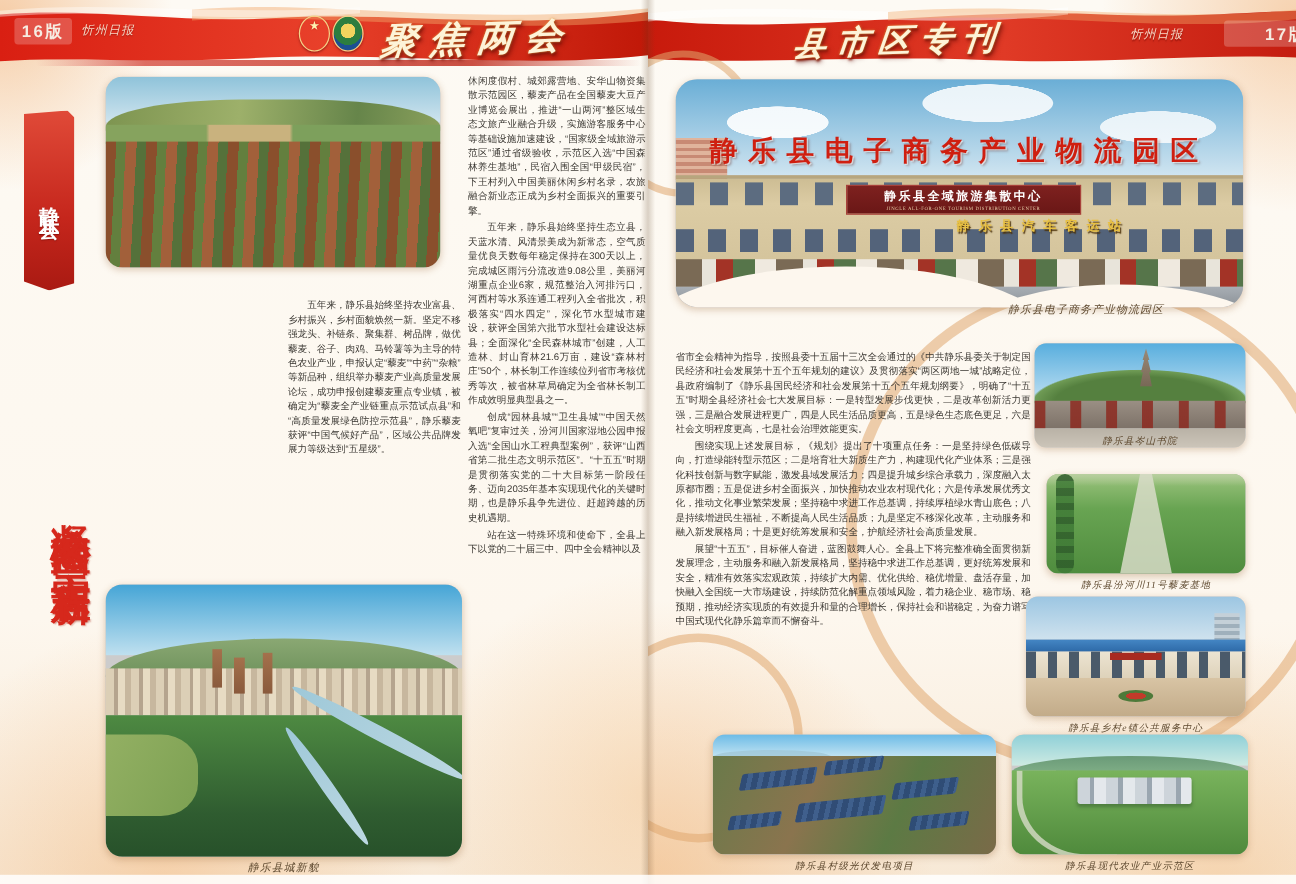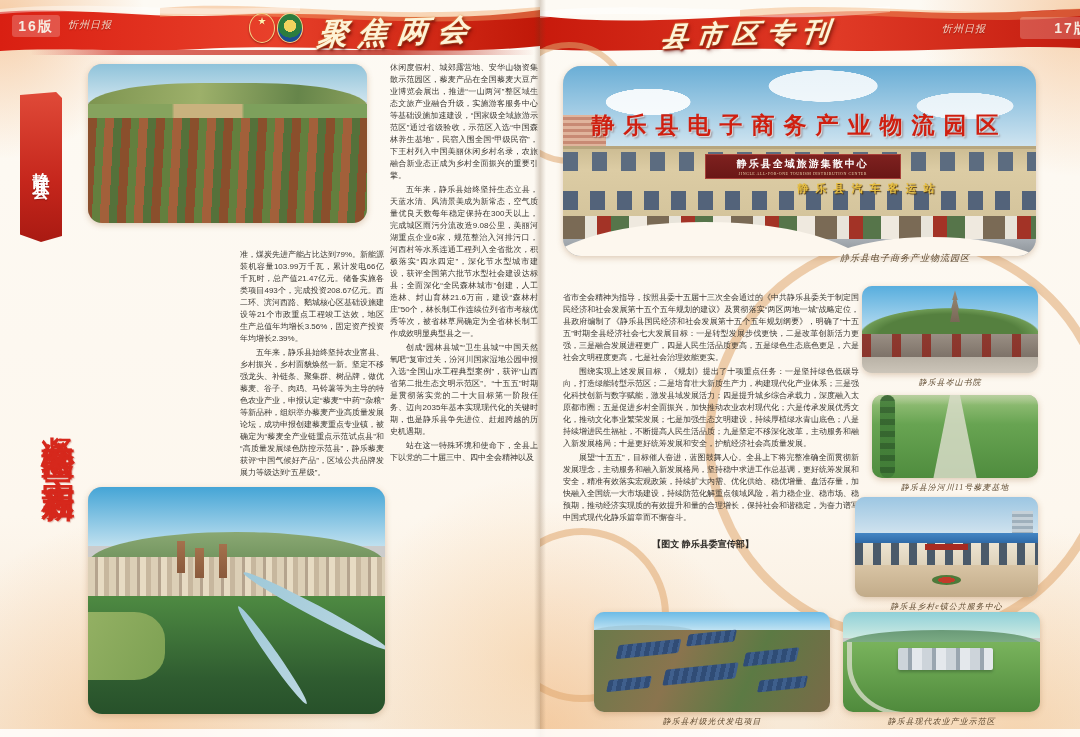--- a/index.html
+++ b/index.html
@@ -190,21 +190,20 @@
   <div class="photo" style="left:88px;top:64px;width:279px;height:159px;">
     <div class="ph-layer q-sky"></div>
     <div class="ph-layer q-hills"></div>
     <div class="ph-layer q-flat"></div>
     <div class="ph-layer q-rows"></div>
   </div>
 
   <div class="abs colbox" style="left:88px;top:249px;width:145px;height:233px;">
   </div>
   <div class="abs colbox" style="left:240px;top:249px;width:144px;height:233px;">
-    <p class="cont">准，煤炭先进产能占比达到79%。新能源装机容量103.99万千瓦，累计发电66亿千瓦时，总产值21.47亿元。储备实施各类项目493个，完成投资208.67亿元。西二环、滨河西路、鹅城核心区基础设施建设等21个市政重点工程竣工达效，地区生产总值年均增长3.56%，固定资产投资年均增长2.39%。</p>
     <p>五年来，静乐县始终坚持农业富县、乡村振兴，乡村面貌焕然一新。坚定不移强龙头、补链条、聚集群、树品牌，做优藜麦、谷子、肉鸡、马铃薯等为主导的特色农业产业，申报认定“藜麦”“中药”“杂粮”等新品种，组织举办藜麦产业高质量发展论坛，成功申报创建藜麦重点专业镇，被确定为“藜麦全产业链重点示范试点县”和“高质量发展绿色防控示范县”，静乐藜麦获评“中国气候好产品”，区域公共品牌发展力等级达到“五星级”。</p>
   </div>
   <div class="abs colbox" style="left:390px;top:62px;width:148px;height:630px;">
     <p class="cont">休闲度假村、城郊露营地、安华山物资集散示范园区，藜麦产品在全国藜麦大豆产业博览会展出，推进“一山两河”整区域生态文旅产业融合升级，实施游客服务中心等基础设施加速建设，“国家级全域旅游示范区”通过省级验收，示范区入选“中国森林养生基地”，民宿入围全国“甲级民宿”，下王村列入中国美丽休闲乡村名录，农旅融合新业态正成为乡村全面振兴的重要引擎。</p>
     <p>五年来，静乐县始终坚持生态立县，天蓝水清、风清景美成为新常态，空气质量优良天数每年稳定保持在300天以上，完成城区雨污分流改造9.08公里，美丽河湖重点企业6家，规范整治入河排污口，河西村等水系连通工程列入全省批次，积极落实“四水四定”，深化节水型城市建设，获评全国第六批节水型社会建设达标县；全面深化“全民森林城市”创建，人工造林、封山育林21.6万亩，建设“森林村庄”50个，林长制工作连续位列省市考核优秀等次，被省林草局确定为全省林长制工作成效明显典型县之一。</p>
     <p>创成“园林县城”“卫生县城”“中国天然氧吧”复审过关，汾河川国家湿地公园申报入选“全国山水工程典型案例”，获评“山西省第二批生态文明示范区”。“十五五”时期是贯彻落实党的二十大目标第一阶段任务、迈向2035年基本实现现代化的关键时期，也是静乐县争先进位、赶超跨越的历史机遇期。</p>
     <p>站在这一特殊环境和使命下，全县上下以党的二十届三中、四中全会精神以及</p>
   </div>
 
   <div class="photo" style="left:88px;top:487px;width:297px;height:227px;">
@@ -212,20 +211,21 @@
     <div class="ph-layer c-hills"></div>
     <div class="ph-layer c-town"></div>
     <div class="tower" style="left:30%;top:24%;width:8px;height:32px;"></div>
     <div class="tower" style="left:36%;top:27%;width:9px;height:30px;"></div>
     <div class="tower" style="left:44%;top:25%;width:8px;height:34px;"></div>
     <div class="ph-layer c-green"></div>
     <div class="c-fields"></div>
     <div class="river" style="right:-4%;top:52%;width:55%;height:12px;transform:rotate(28deg);"></div>
     <div class="river" style="right:18%;top:72%;width:40%;height:10px;transform:rotate(55deg);"></div>
   </div>
+  <div class="abs caption" style="left:88px;top:717px;width:297px;">静乐县城新貌</div>
 </div>
 
 <div class="page" id="page-right">
 
   <svg class="abs hdr-svg" viewBox="0 0 540 54" preserveAspectRatio="none">
     <defs>
       <linearGradient id="grR" x1="0" y1="0" x2="1" y2="0">
         <stop offset="0" stop-color="#c81a0c"></stop>
           <stop offset=".55" stop-color="#e03a26"></stop>
           <stop offset="1" stop-color="#c41d10"></stop>
@@ -258,33 +258,32 @@
     <div class="ph-layer e-win2"></div>
     <div class="ph-layer e-shops"></div>
     <div class="ph-layer e-ground"></div>
     <div class="e-wave1"></div>
     <div class="e-wave2"></div>
   </div>
   <div class="abs caption" style="left:240px;top:252px;width:250px;">静乐县电子商务产业物流园区</div>
 
   <div class="abs article" style="left:23px;top:272px;width:296px;height:262px;">
     <p class="cont">省市全会精神为指导，按照县委十五届十三次全会通过的《中共静乐县委关于制定国民经济和社会发展第十五个五年规划的建议》及贯彻落实“两区两地一城”战略定位，县政府编制了《静乐县国民经济和社会发展第十五个五年规划纲要》，明确了“十五五”时期全县经济社会七大发展目标：一是转型发展步伐更快，二是改革创新活力更强，三是融合发展进程更广，四是人民生活品质更高，五是绿色生态底色更足，六是社会文明程度更高，七是社会治理效能更实。</p>
-    <p>围绕实现上述发展目标，《规划》提出了十项重点任务：一是坚持绿色低碳导向，打造绿能转型示范区；二是培育壮大新质生产力，构建现代化产业体系；三是强化科技创新与数字赋能，激发县域发展活力；四是提升城乡综合承载力，深度融入太原都市圈；五是促进乡村全面振兴，加快推动农业农村现代化；六是传承发展优秀文化，推动文化事业繁荣发展；七是加强生态文明建设，持续厚植绿水青山底色；八是持续增进民生福祉，不断提高人民生活品质；九是坚定不移深化改革，主动服务和融入新发展格局；十是更好统筹发展和安全，护航经济社会高质量发展。</p>
+    <p>围绕实现上述发展目标，《规划》提出了十项重点任务：一是坚持绿色低碳导向，打造绿能转型示范区；二是培育壮大新质生产力，构建现代化产业体系；三是强化科技创新与数字赋能，激发县域发展活力；四是提升城乡综合承载力，深度融入太原都市圈；五是促进乡村全面振兴，加快推动农业农村现代化；六是传承发展优秀文化，推动文化事业繁荣发展；坚持稳中求进工作总基调，持续厚植绿水青山底色；八是持续增进民生福祉，不断提高人民生活品质；九是坚定不移深化改革，主动服务和融入新发展格局；十是更好统筹发展和安全，护航经济社会高质量发展。</p>
     <p>展望“十五五”，目标催人奋进，蓝图鼓舞人心。全县上下将完整准确全面贯彻新发展理念，主动服务和融入新发展格局，坚持稳中求进工作总基调，更好统筹发展和安全，精准有效落实宏观政策，持续扩大内需、优化供给、稳优增量、盘活存量，加快融入全国统一大市场建设，持续防范化解重点领域风险，着力稳企业、稳市场、稳预期，推动经济实现质的有效提升和量的合理增长，保持社会和谐稳定，为奋力谱写中国式现代化静乐篇章而不懈奋斗。</p>
   </div>
-  <div class="abs byline" style="left:23px;top:538px;width:280px;">【图文  静乐县委宣传部】</div>
 
   <div class="photo" style="left:322px;top:286px;width:176px;height:87px;border-radius:10px;">
     <div class="ph-layer t-sky"></div>
     <div class="ph-layer t-hill"></div>
     <div class="t-pagoda"></div>
     <div class="ph-layer t-bldg"></div>
     <div class="ph-layer t-plaza"></div>
   </div>
-  <div class="abs caption" style="left:322px;top:377px;width:176px;font-size:8px;">静乐县岑山书院</div>
+  <div class="abs caption" style="left:322px;top:362px;width:176px;font-size:8px;">静乐县岑山书院</div>
 
   <div class="photo" style="left:332px;top:395px;width:166px;height:83px;border-radius:10px;">
     <div class="ph-layer f-base"></div>
     <div class="f-far"></div>
     <div class="f-road"></div>
     <div class="f-trees"></div>
   </div>
   <div class="abs caption" style="left:332px;top:482px;width:166px;font-size:8px;">静乐县汾河川11号藜麦基地</div>
 
   <div class="photo" style="left:315px;top:497px;width:183px;height:100px;border-radius:10px;">

